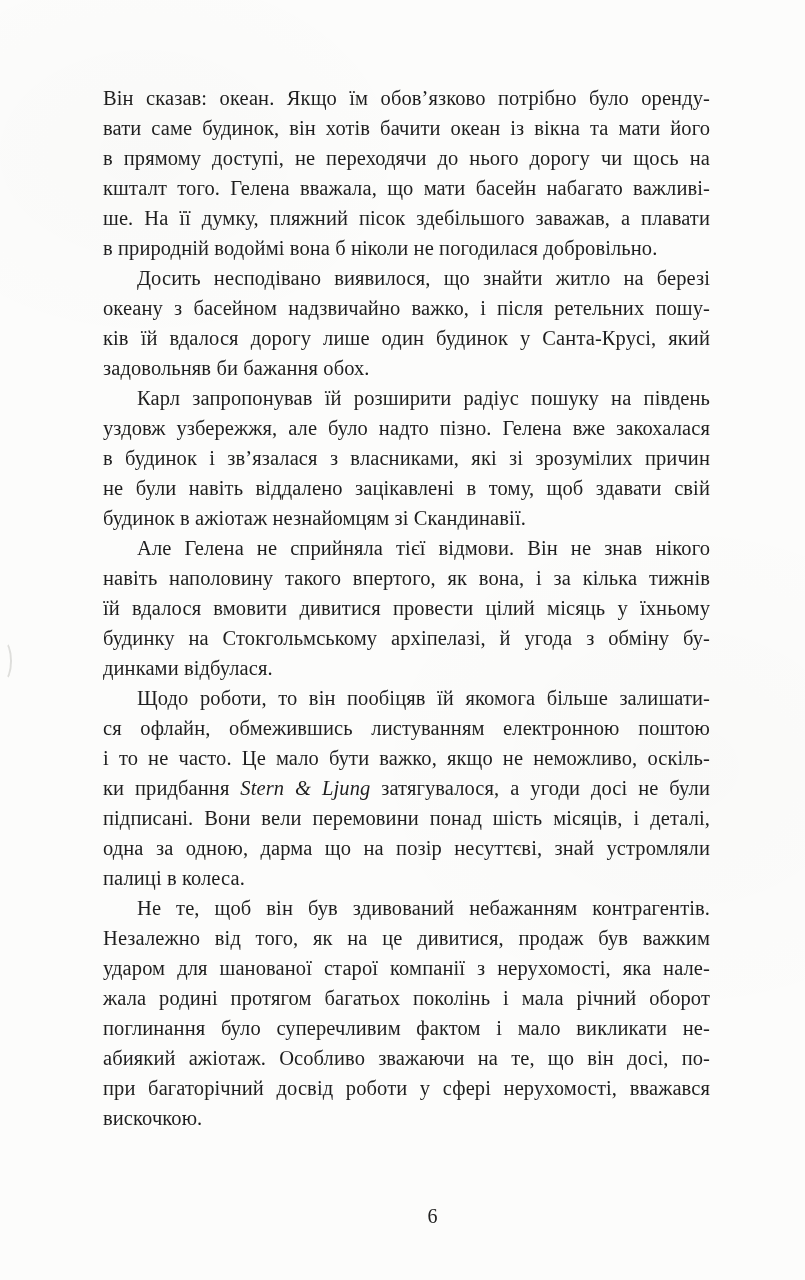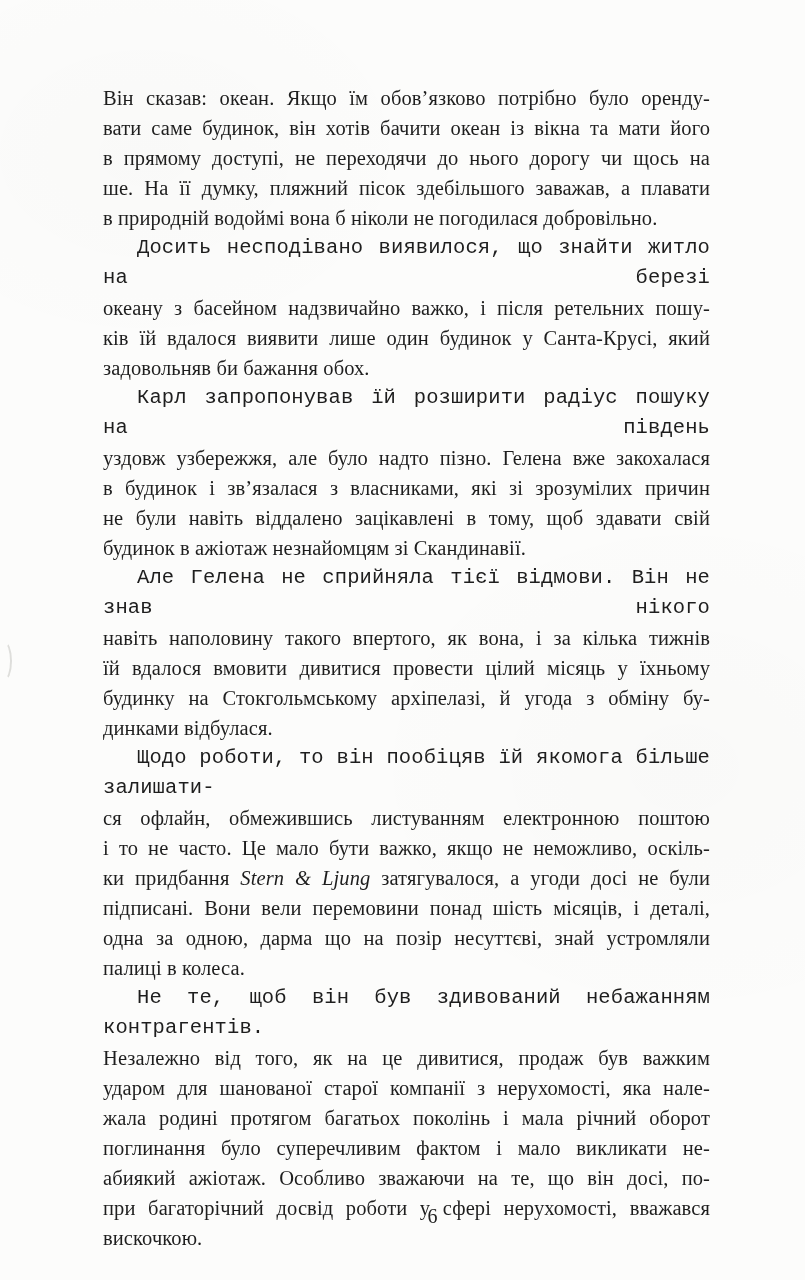--- a/index.html
+++ b/index.html
@@ -20,21 +20,21 @@
   }
   .text-block {
     position: absolute;
     left: 103px; top: 83px;
     width: 607px;
     font-size: 20.5px;
     line-height: 30px;
     letter-spacing: 0.1px;
   }
   .para { margin: 0; padding: 0; }
-  .para.indent .line:first-child { text-indent: 34px; font-family: Liberation Mono, monospace; }
+  .para.indent .line:first-child { text-indent: 34px; }
   .line {
     display: block;
     text-align: justify;
     text-align-last: justify;
     white-space: normal;
   }
   .line.last { text-align-last: left; }
   .line em { font-style: italic; }
   .page-number {
     position: absolute;
@@ -60,27 +60,28 @@
 </head>
 <body>
 
 <div class="page">
   <span class="scan-artifact"></span>
   <main class="text-block" id="text-block">
       <div class="para">
         <span class="line"><span>Він сказав: океан. Якщо їм обов’язково потрібно було оренду-</span></span>
         <span class="line"><span>вати саме будинок, він хотів бачити океан із вікна та мати його</span></span>
         <span class="line"><span>в прямому доступі, не переходячи до нього дорогу чи щось на</span></span>
+        <span class="line"><span>кшталт того. Гелена вважала, що мати басейн набагато важливі-</span></span>
         <span class="line"><span>ше. На її думку, пляжний пісок здебільшого заважав, а плавати</span></span>
         <span class="line last"><span>в природній водоймі вона б ніколи не погодилася добровільно.</span></span>
       </div>
       <div class="para indent">
         <span class="line"><span>Досить несподівано виявилося, що знайти житло на березі</span></span>
         <span class="line"><span>океану з басейном надзвичайно важко, і після ретельних пошу-</span></span>
-        <span class="line"><span>ків їй вдалося виявити лише один будинок у Санта-Крусі, який</span></span>
+        <span class="line"><span>ків їй вдалося дорогу лише один будинок у Санта-Крусі, який</span></span>
         <span class="line last"><span>задовольняв би бажання обох.</span></span>
       </div>
       <div class="para indent">
         <span class="line"><span>Карл запропонував їй розширити радіус пошуку на південь</span></span>
         <span class="line"><span>уздовж узбережжя, але було надто пізно. Гелена вже закохалася</span></span>
         <span class="line"><span>в будинок і зв’язалася з власниками, які зі зрозумілих причин</span></span>
         <span class="line"><span>не були навіть віддалено зацікавлені в тому, щоб здавати свій</span></span>
         <span class="line last"><span>будинок в ажіотаж незнайомцям зі Скандинавії.</span></span>
       </div>
       <div class="para indent">

